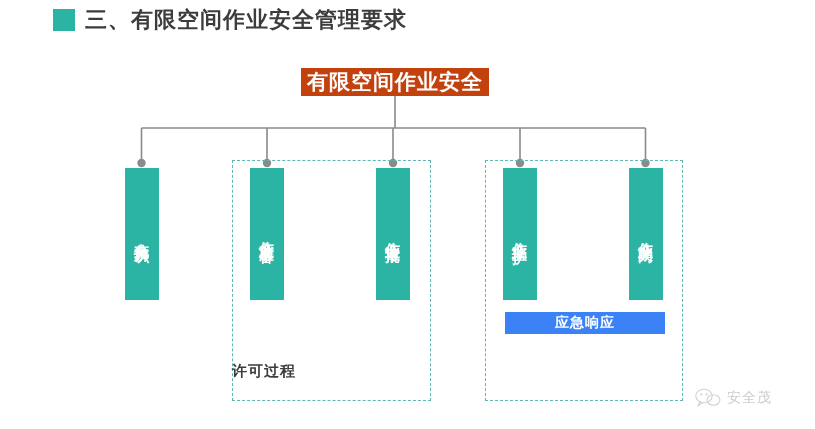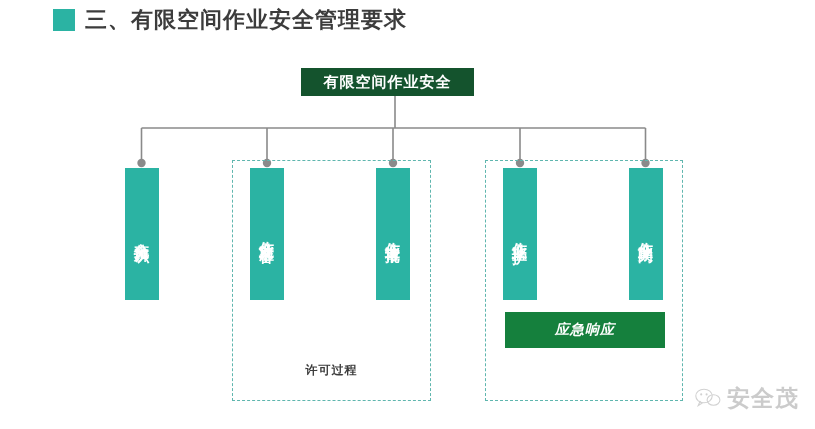--- a/index.html
+++ b/index.html
@@ -27,42 +27,41 @@
   }
 
   
   #diagram{
     position:absolute;left:0;top:44px;width:815px;height:385px;
   }
   #diagram-svg{position:absolute;left:0;top:0;}
 
   
   #root-node{
-    position:absolute;left:301px;top:24px;width:173px;height:28px;
-    background:#14532d;
+    position:absolute;left:301px;top:24px;width:188px;height:28px;
+    background:#c2410c;
     display:flex;align-items:center;justify-content:center;
-    color:#ffffff;font-size:15px;font-weight:bold;letter-spacing:1px;
+    color:#ffffff;font-size:21px;font-weight:bold;letter-spacing:1px;
     white-space:nowrap;
   }
 
   
   .group-box{
     position:absolute;
     border:1.5px dashed #5fb6ae;
     background:transparent;
     box-sizing:border-box;
   }
   #group-permit{left:232px;top:116px;width:199px;height:241px;}
   #group-operation{left:485px;top:116px;width:198px;height:241px;}
 
   .group-label{
     position:absolute;
-    font-size:12px;font-weight:bold;color:#3c3c3c;
+    font-size:15px;font-weight:bold;color:#3c3c3c;
     letter-spacing:1px;white-space:nowrap;
-    text-align:center;
   }
   #label-permit{left:232px;top:318px;width:199px;}
   #label-operation{left:485px;top:318px;width:198px;}
 
   
   .vnode{
     position:absolute;top:124px;width:34px;height:132px;
     background:#2bb3a3;
     display:flex;align-items:center;justify-content:center;
   }
@@ -73,37 +72,36 @@
     letter-spacing:2px;white-space:nowrap;line-height:1;
   }
   #vnode-1{left:125px;}
   #vnode-2{left:250px;}
   #vnode-3{left:376px;}
   #vnode-4{left:503px;}
   #vnode-5{left:629px;}
 
   
   #emergency-bar{
-    position:absolute;left:505px;top:268px;width:160px;height:36px;
-    background:#15803d;
+    position:absolute;left:505px;top:268px;width:160px;height:22px;
+    background:#3b82f6;
     display:flex;align-items:center;justify-content:center;
     color:#ffffff;font-size:14px;font-weight:bold;letter-spacing:1px;
     white-space:nowrap;
-    font-style:italic;
   }
 
   
   #watermark{
     position:absolute;left:695px;top:381px;width:110px;height:34px;
     display:flex;align-items:center;gap:6px;
     opacity:.45;
   }
   #watermark-icon{width:26px;height:22px;flex:none;}
   #watermark-text{
-    font-size:23px;color:#8d8d8d;font-weight:bold;
+    font-size:14px;color:#8d8d8d;font-weight:normal;
     letter-spacing:1px;white-space:nowrap;
     font-family:"Liberation Serif","DejaVu Serif",serif;
   }
 </style>
 </head>
 <body>
 
 <div id="header">
   <div id="header-bullet"></div>
   <div id="header-title">三、有限空间作业安全管理要求</div>

